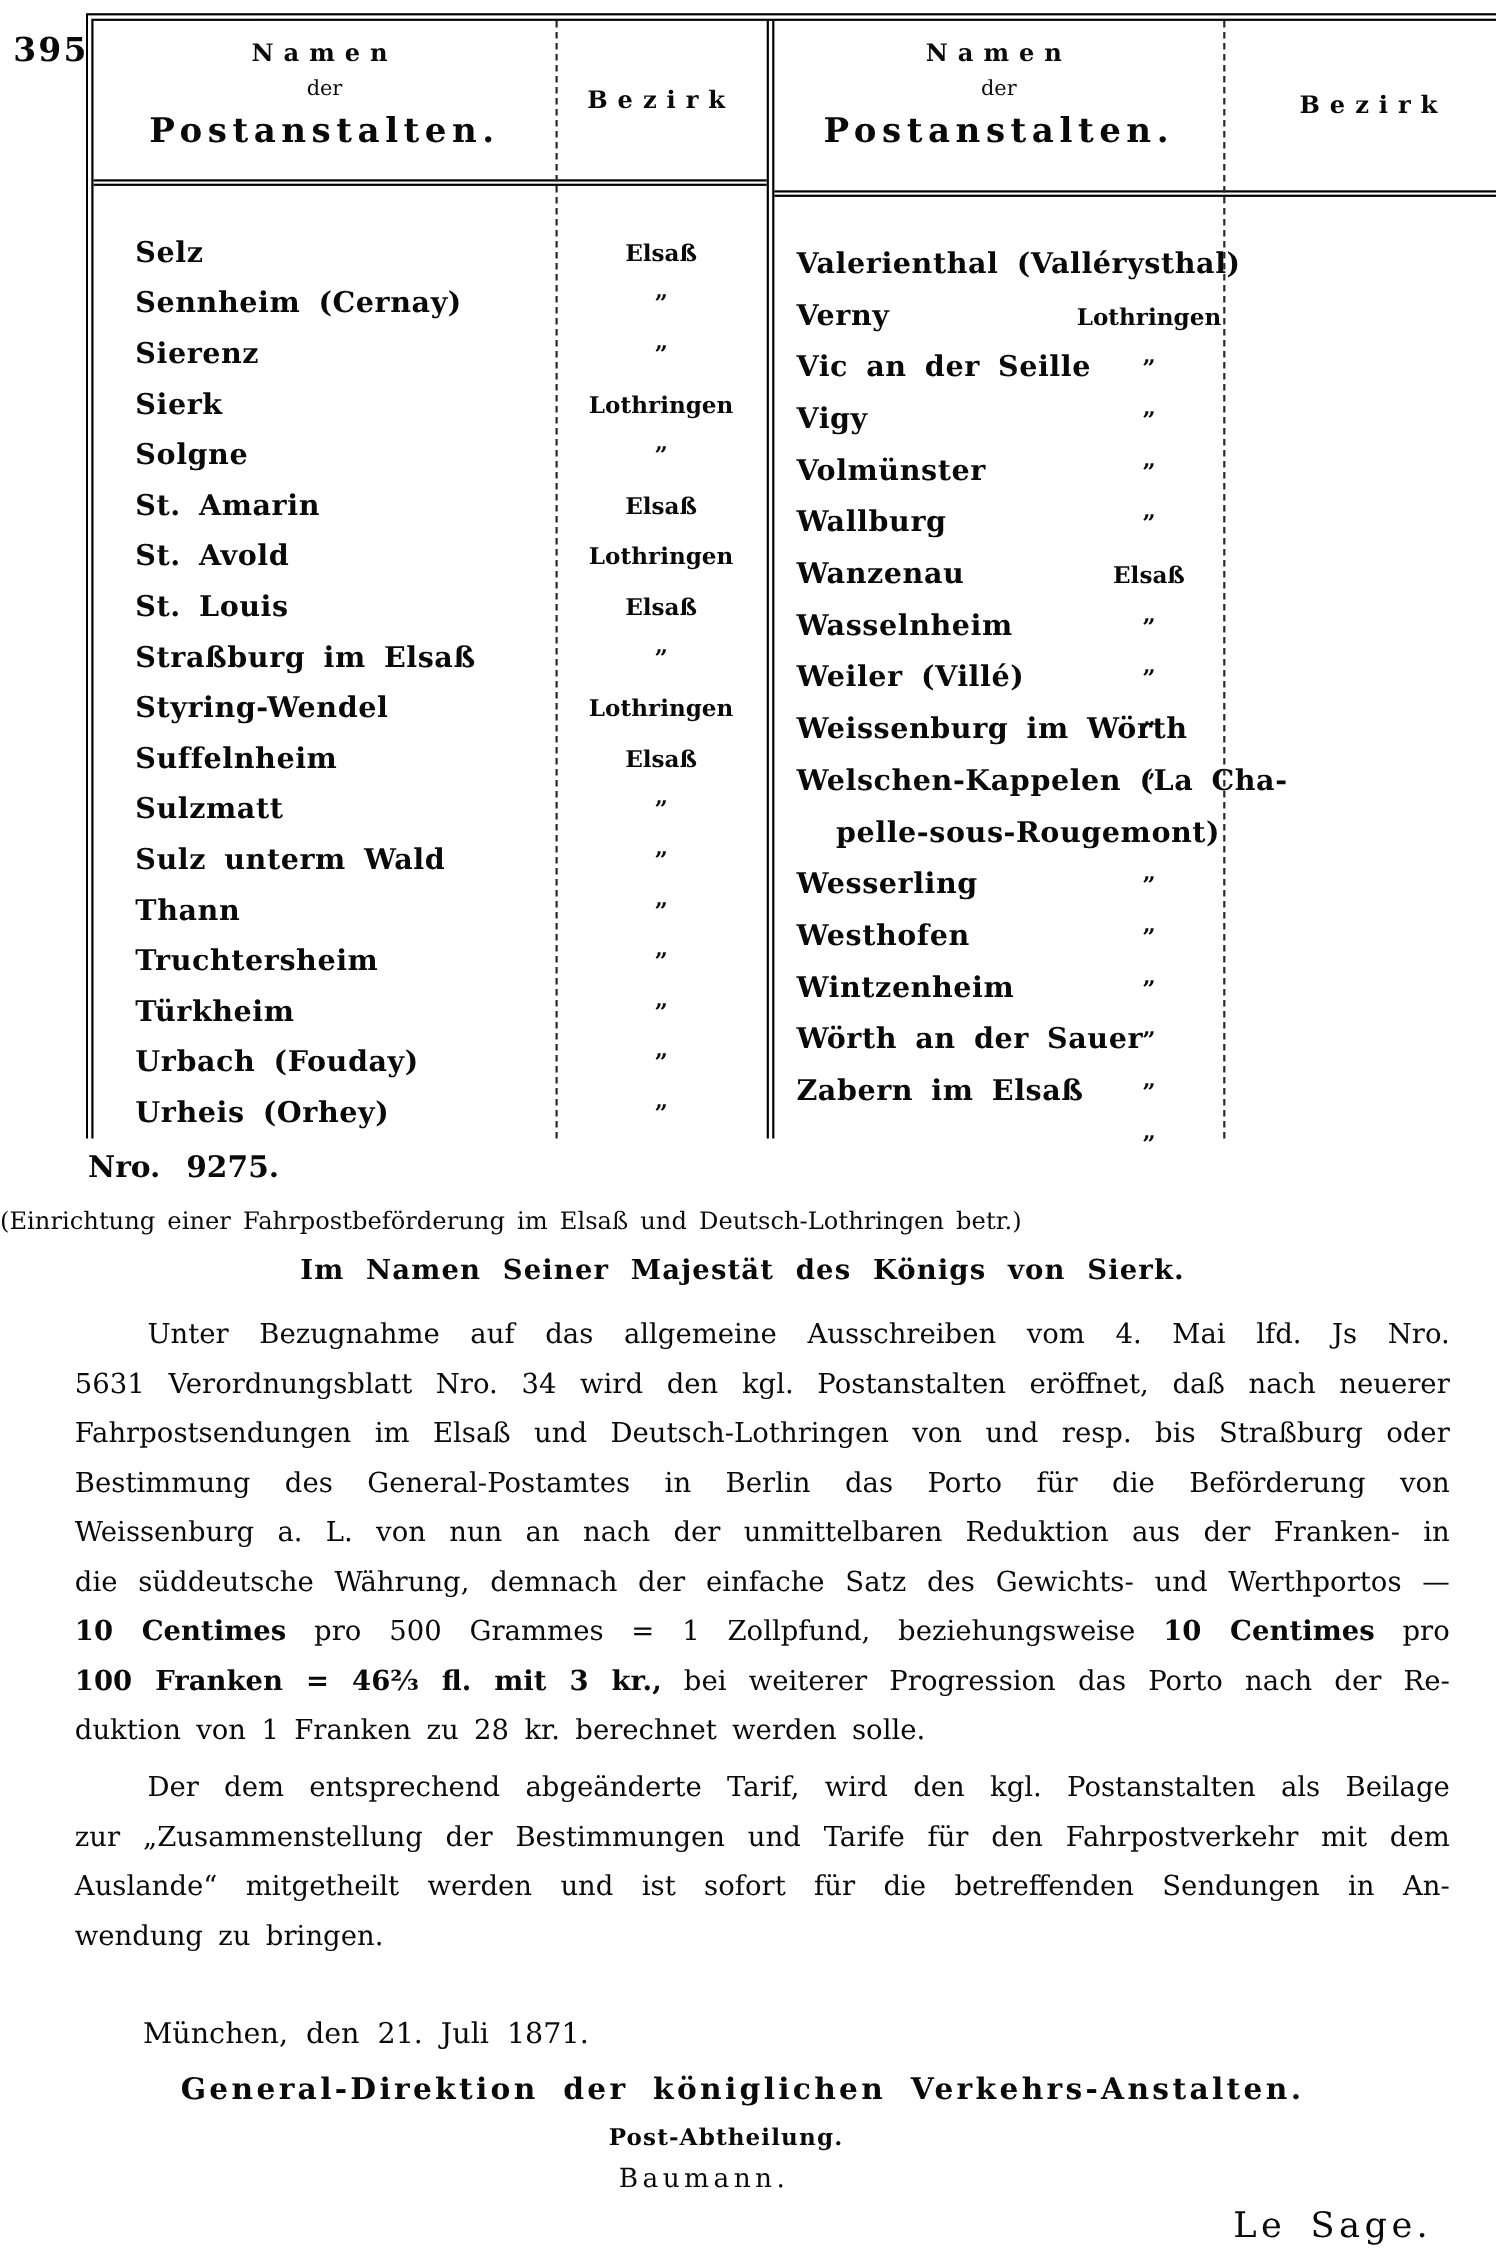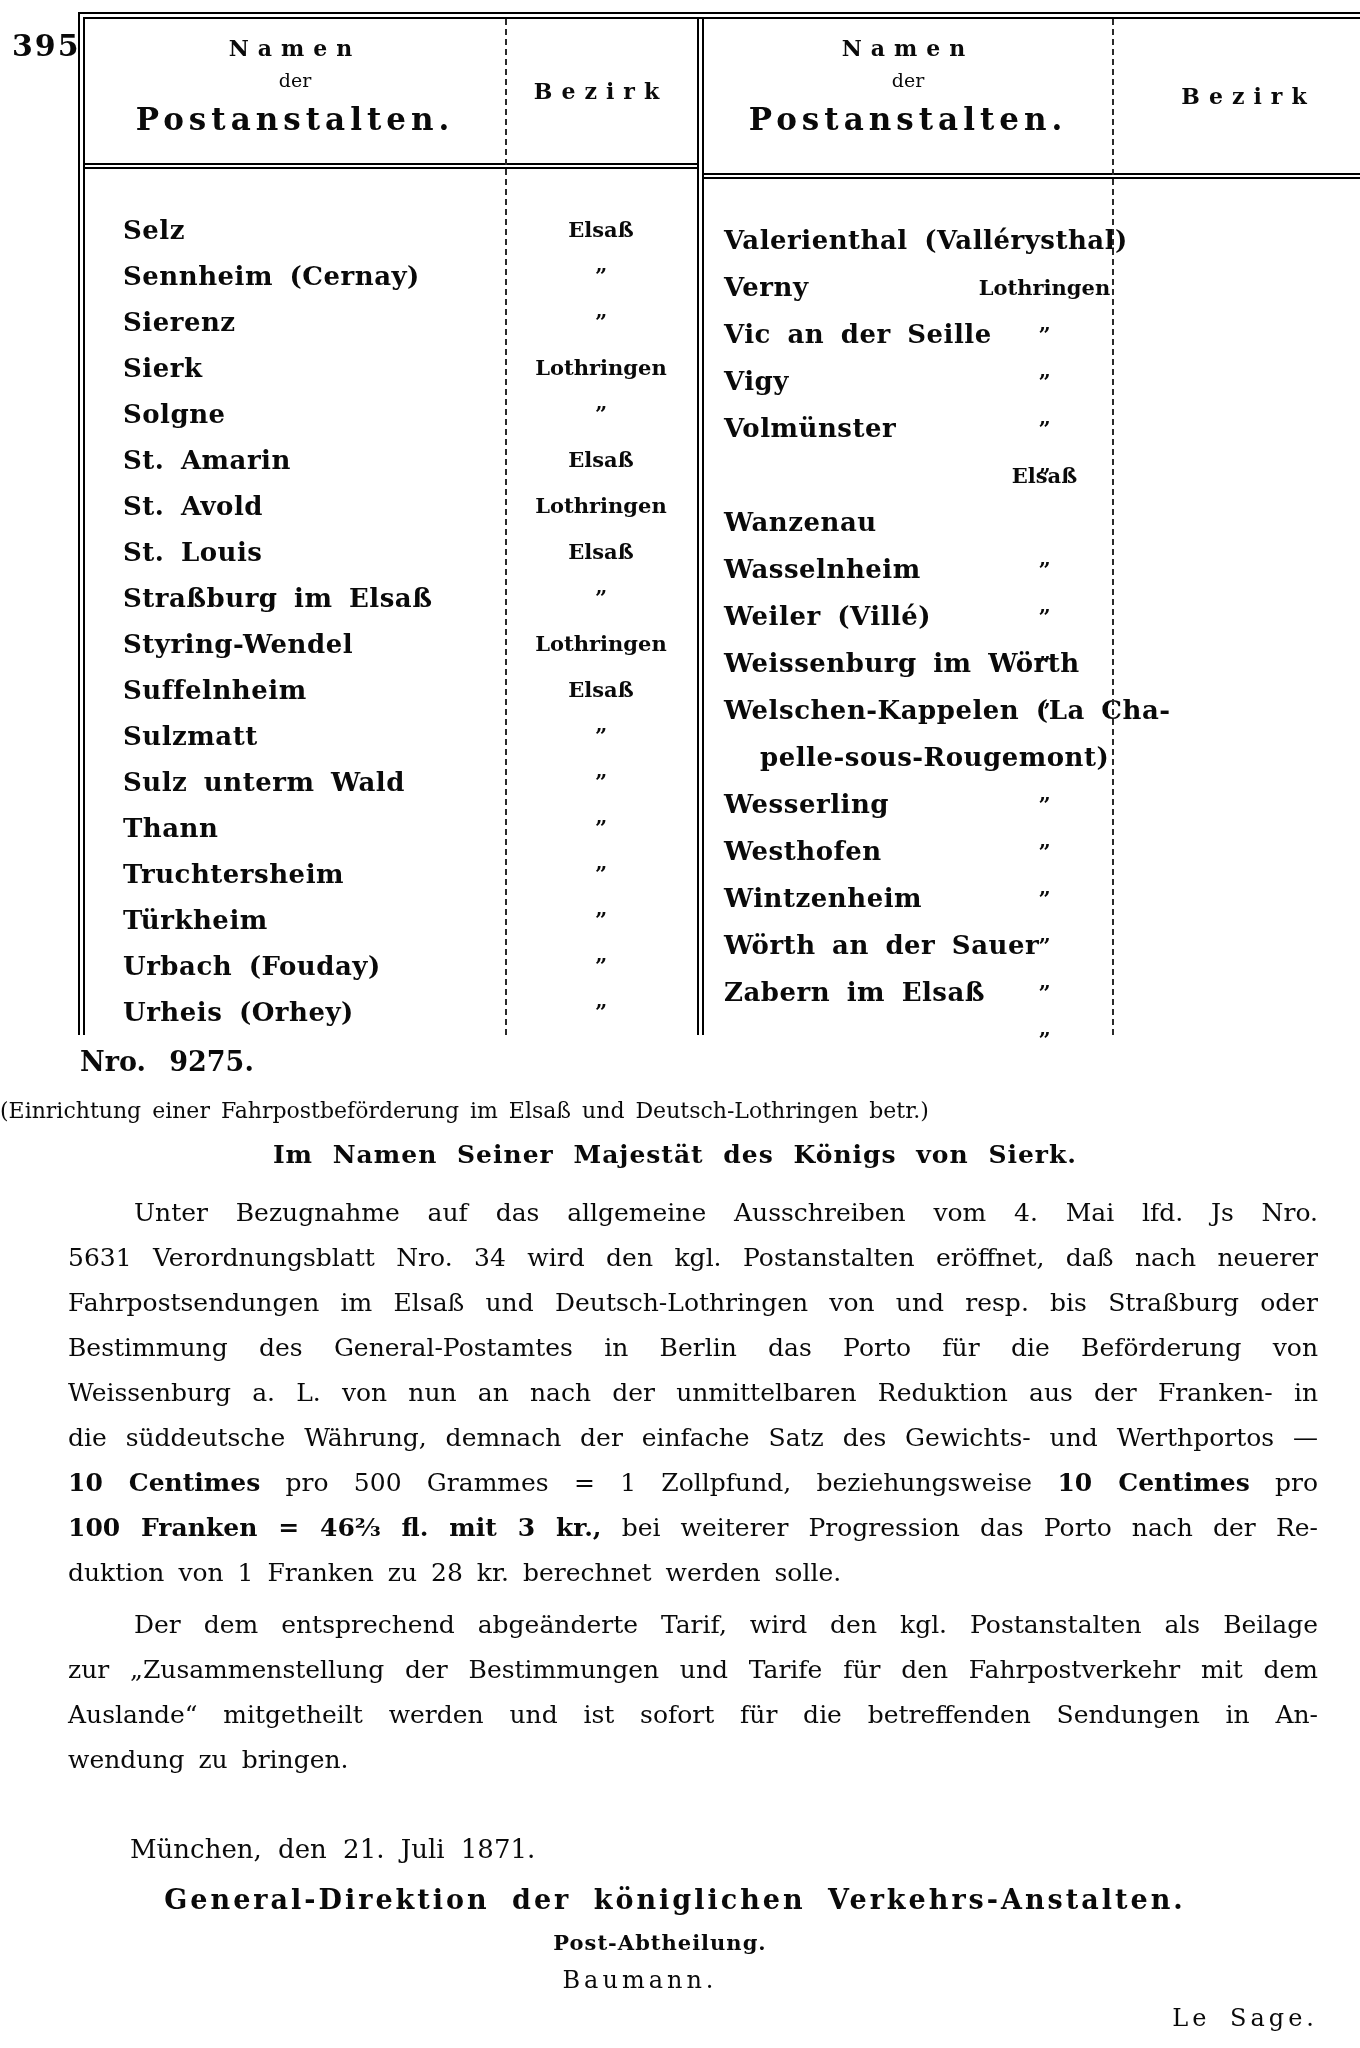--- a/index.html
+++ b/index.html
@@ -54,21 +54,21 @@
   .just{text-align:justify;text-align-last:justify;white-space:normal;}
   .indent{display:inline-block;width:66px;}
   .b{font-weight:bold;font-family:"DejaVu Serif","Liberation Serif",serif;}
   .dateline{position:absolute;left:130px;top:1834px;font-size:26px;word-spacing:8px;}
   .authority{position:absolute;left:0;top:1884px;width:1350px;text-align:center;
     font-size:27px;font-weight:bold;letter-spacing:3px;word-spacing:10px;}
   .department{position:absolute;left:0;top:1930px;width:1320px;text-align:center;
     font-size:21px;font-weight:bold;letter-spacing:1px;}
   .signature{position:absolute;left:0;top:1966px;width:1280px;text-align:center;
     font-size:24px;letter-spacing:4px;}
-  .countersign{position:absolute;right:42px;top:2004px;font-size:24px;letter-spacing:4px;word-spacing:8px;text-align:center;}
+  .countersign{position:absolute;right:58px;top:2004px;font-size:32px;letter-spacing:4px;word-spacing:8px;text-align:center;}
 </style>
 </head>
 <body>
 
 <div class="pagenum">395</div>
 
 <div class="ptable">
 
   <div class="half half-left">
     <div class="vline"></div>
@@ -181,20 +181,21 @@
         </div>
       <div class="row">
           <div class="name">Vigy</div>
           <div class="bezirk">”</div>
         </div>
       <div class="row">
           <div class="name">Volmünster</div>
           <div class="bezirk">”</div>
         </div>
       <div class="row">
+          <div class="name">Wallburg</div>
           <div class="bezirk">Elsaß</div>
         </div>
       <div class="row">
           <div class="name">Wanzenau</div>
           <div class="bezirk">”</div>
         </div>
       <div class="row">
           <div class="name">Wasselnheim</div>
           <div class="bezirk">”</div>
         </div>

